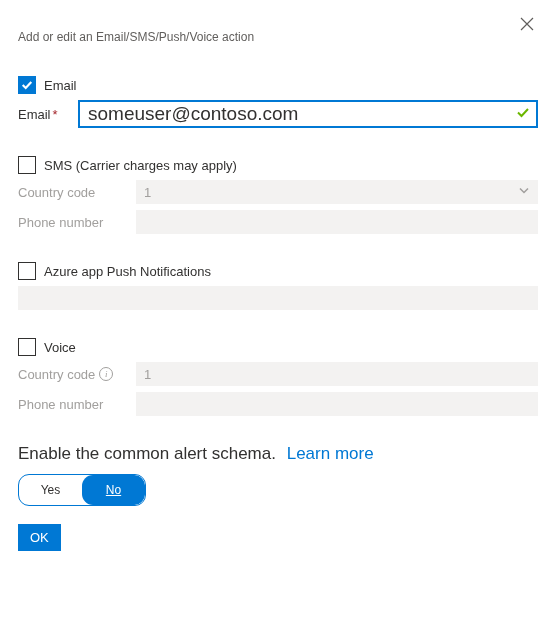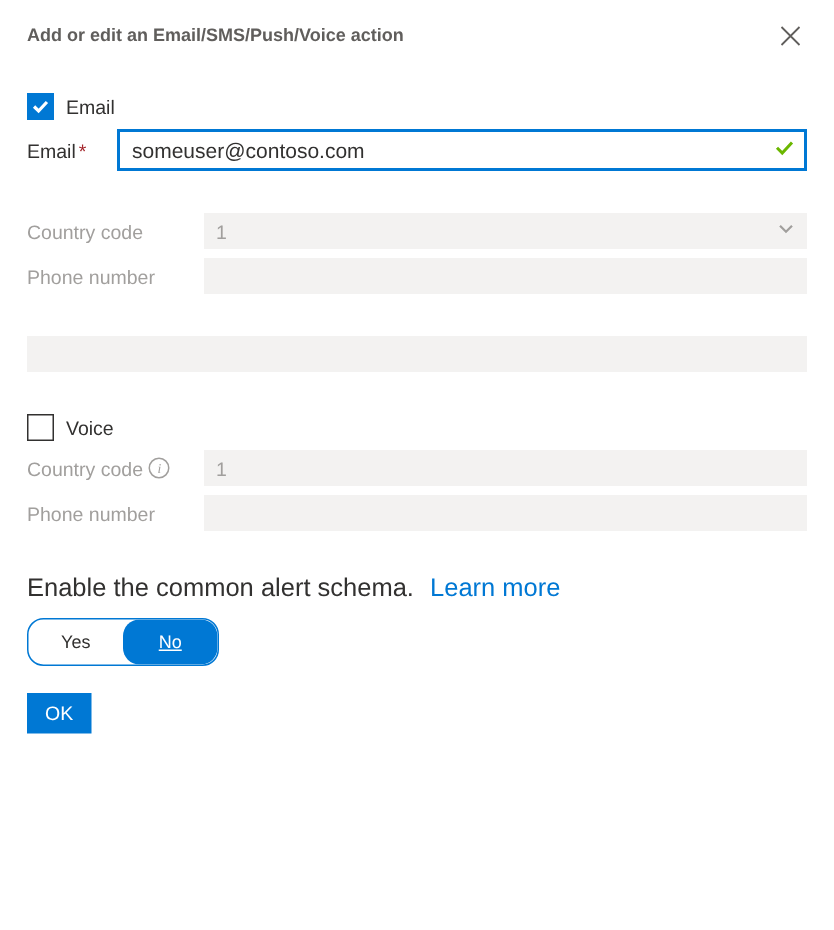--- a/index.html
+++ b/index.html
@@ -8,21 +8,21 @@
       font-size: 13px;
       color: #323130;
       background: #ffffff;
       width: 556px;
       height: 620px;
       padding: 14px 18px;
       position: relative;
     }
     .header { display: flex; justify-content: space-between; align-items: flex-start; }
     .title { font-size: 20px; font-weight: 600; color: #323130; }
-    .subtitle { font-size: 12px; color: #605e5c; margin-top: 2px; margin-bottom: 32px; font-weight: bold; }
+    .subtitle { font-size: 12px; color: #605e5c; margin-top: 16px; margin-bottom: 32px; }
     .close { font-size: 18px; color: #605e5c; cursor: pointer; line-height: 1; padding: 2px 4px; }
 
     .section { margin-bottom: 28px; }
 
     .chk-row { display: flex; align-items: center; gap: 8px; margin-bottom: 6px; }
     .chk {
       width: 18px; height: 18px; border: 1px solid #323130; display: flex;
       align-items: center; justify-content: center; cursor: pointer; flex-shrink: 0;
     }
     .chk.checked { background: #0078d4; border-color: #0078d4; }
@@ -31,21 +31,21 @@
     .chk-label { font-size: 13px; color: #323130; }
 
     .field-row { display: flex; align-items: center; gap: 8px; margin-bottom: 6px; }
     .field-label { font-size: 13px; color: #323130; width: auto; white-space: nowrap; }
     .field-label.disabled { color: #a19f9d; }
     .req { color: #a4262c; margin-left: 2px; }
 
     .input-wrap { position: relative; flex: 1; }
     .text-input {
       width: 100%; height: 28px; padding: 0 28px 0 8px;
-      border: 2px solid #0078d4; font-size: 14px; outline: none;
+      border: 2px solid #0078d4; font-size: 19px; outline: none;
       font-family: inherit; color: #323130;
     }
     .valid-mark { position: absolute; right: 8px; top: 50%; transform: translateY(-50%); }
     .valid-mark svg { width: 14px; height: 14px; stroke: #6bb700; stroke-width: 2; fill: none; }
 
     .disabled-input {
       flex: 1; height: 24px; background: #f3f2f1; padding: 0 8px;
       display: flex; align-items: center; font-size: 13px; color: #a19f9d;
       position: relative;
     }
@@ -112,37 +112,49 @@
       <input class="text-input" type="text" value="someuser@contoso.com" style="">
       <span class="valid-mark"><svg viewBox="0 0 14 14">
             <path d="M2 7 L5.5 10.5 L12 3.5"></path>
           </svg></span>
     </div>
   </div>
 </div>
 
 
 <div class="section">
+  <div class="chk-row">
+    <div class="chk">
+      
+    </div>
+    <span class="chk-label">SMS (Carrier charges may apply)</span>
+  </div>
   <div class="field-row">
     <span class="field-label disabled label-wide">Country code</span>
     <div class="disabled-input with-chevron">
       <span>1</span>
       <span class="chevron"><svg viewBox="0 0 12 12">
             <path d="M2 4 L6 8 L10 4"></path>
           </svg></span>
     </div>
   </div>
   <div class="field-row">
     <span class="field-label disabled label-wide">Phone number</span>
     <div class="disabled-input"></div>
   </div>
 </div>
 
 
 <div class="section">
+  <div class="chk-row">
+    <div class="chk">
+      
+    </div>
+    <span class="chk-label">Azure app Push Notifications</span>
+  </div>
   <div class="field-row">
     <div class="disabled-input" style="flex:1;"></div>
   </div>
 </div>
 
 
 <div class="section">
   <div class="chk-row">
     <div class="chk">
       

